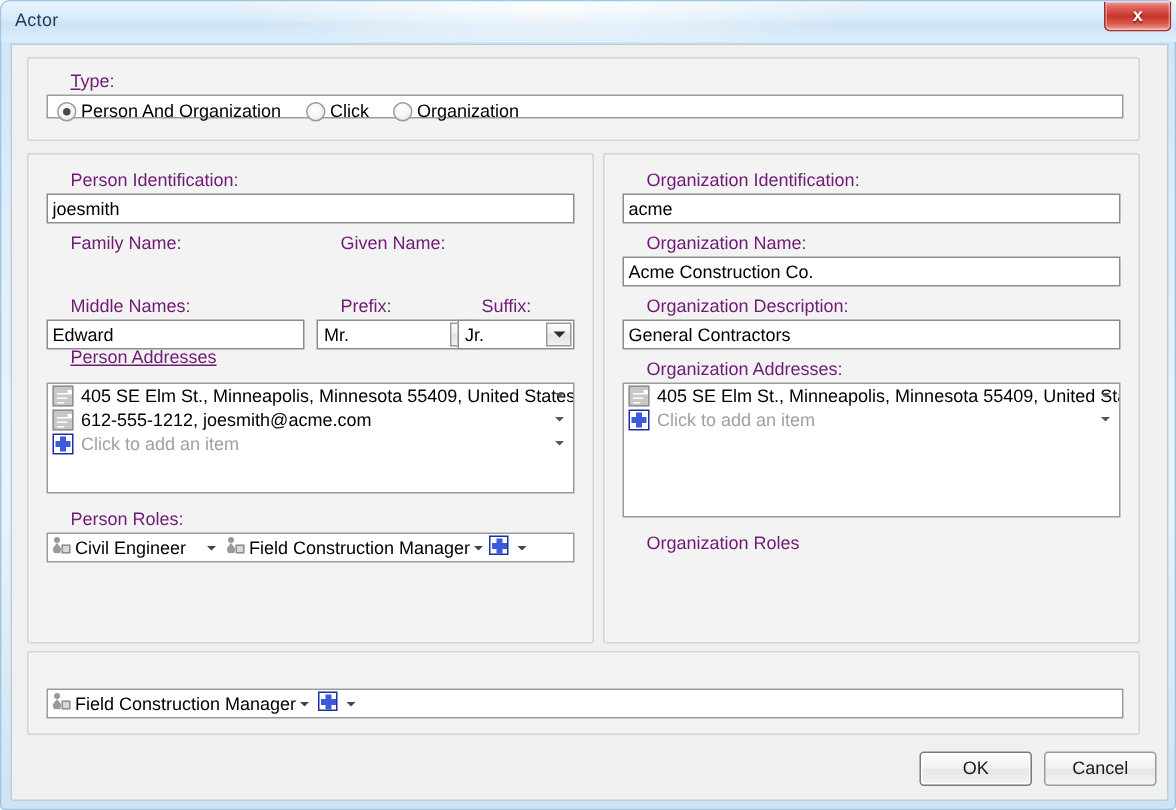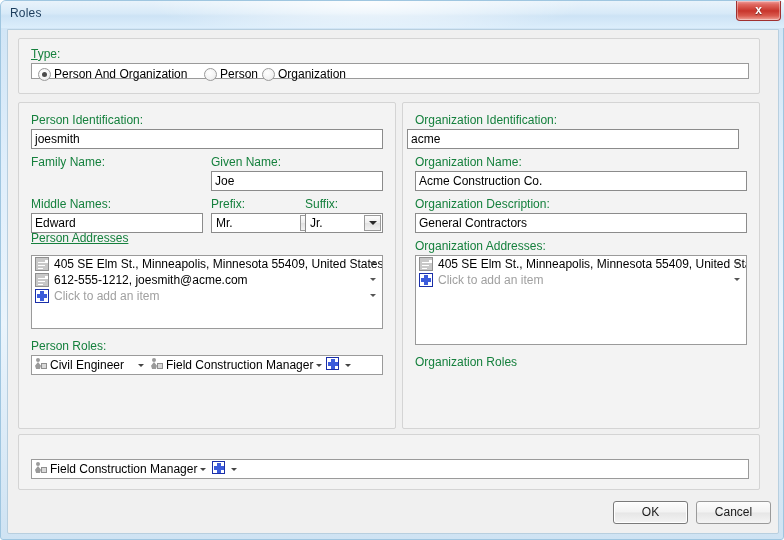--- a/index.html
+++ b/index.html
@@ -83,22 +83,23 @@
     position: absolute;
     box-sizing: border-box;
     background: #f3f3f3;
     border: 1px solid #d4d4d4;
     border-radius: 2px;
   }
 
   .lbl {
     position: absolute;
     font-size: 12px;
-    color: #15803d;
+    color: #701a75;
     white-space: nowrap;
+    margin-left: 16px;
   }
   .lbl u { text-decoration: underline; }
 
   
   .tinput {
     position: absolute;
     box-sizing: border-box;
     background: #ffffff;
     border: 1px solid #8b8b8b;
     font-family: "Liberation Sans", sans-serif;
@@ -313,54 +314,53 @@
     box-shadow: inset 0 0 0 1px #ffffff;
   }
 </style>
 </head>
 <body>
 
 <div class="window">
 
   <div class="titlebar">
     <div class="sheen"></div>
-    <div class="title-text">Roles</div>
+    <div class="title-text">Actor</div>
     <div class="close-btn">x</div>
   </div>
 
   <div class="client">
 
     <div class="group" style="left:10px; top:8px; width:742px; height:56px;">
       <div class="lbl" style="left:12px; top:8px;"><u>T</u><span>ype:</span></div>
 
       <div class="radio-row" style="left:12px; top:24px; width:718px;">
         <div class="radio-item" style="left:6px; width:162px;">
           <span class="rdot on"></span>
           <span class="rtext">Person And Organization</span>
         </div>
         <div class="radio-item" style="left:172px; width:62px;">
           <span class="rdot"></span>
-          <span class="rtext">Person</span>
+          <span class="rtext">Click</span>
         </div>
         <div class="radio-item" style="left:230px; width:100px;">
           <span class="rdot"></span>
           <span class="rtext">Organization</span>
         </div>
       </div>
     </div>
 
     <div class="group" style="left:10px; top:72px; width:378px; height:327px;">
 
       <div class="lbl" style="left:12px; top:10px;">Person Identification:</div>
       <div class="tinput" style="left:12px; top:26px; width:352px;">joesmith</div>
 
       <div class="lbl" style="left:12px; top:52px;">Family Name:</div>
 
       <div class="lbl" style="left:192px; top:52px;">Given Name:</div>
-      <div class="tinput" style="left:192px; top:68px; width:172px;">Joe</div>
 
       <div class="lbl" style="left:12px; top:94px;">Middle Names:</div>
       <div class="tinput" style="left:12px; top:110px; width:172px;">Edward</div>
 
       <div class="lbl" style="left:192px; top:94px;">Prefix:</div>
       <div class="combo" style="left:192px; top:110px; width:108px;">
         <span class="val">Mr.</span>
         <span class="btn">
             <i class="caret"></i>
           </span>
@@ -432,21 +432,21 @@
               <i class="v"></i>
             </span>
           <span class="ccaret" style="left:19px;"></span>
         </div>
       </div>
     </div>
 
     <div class="group" style="left:394px; top:72px; width:358px; height:327px;">
 
       <div class="lbl" style="left:12px; top:10px;">Organization Identification:</div>
-      <div class="tinput" style="left:4px; top:26px; width:332px;">acme</div>
+      <div class="tinput" style="left:12px; top:26px; width:332px;">acme</div>
 
       <div class="lbl" style="left:12px; top:52px;">Organization Name:</div>
       <div class="tinput" style="left:12px; top:68px; width:332px;">Acme Construction Co.</div>
 
       <div class="lbl" style="left:12px; top:94px;">Organization Description:</div>
       <div class="tinput" style="left:12px; top:110px; width:332px;">General Contractors</div>
 
       <div class="lbl" style="left:12px; top:136px;">Organization Addresses:</div>
       <div class="listbox" style="left:12px; top:152px; width:332px; height:90px;">
         <div class="lrow">

